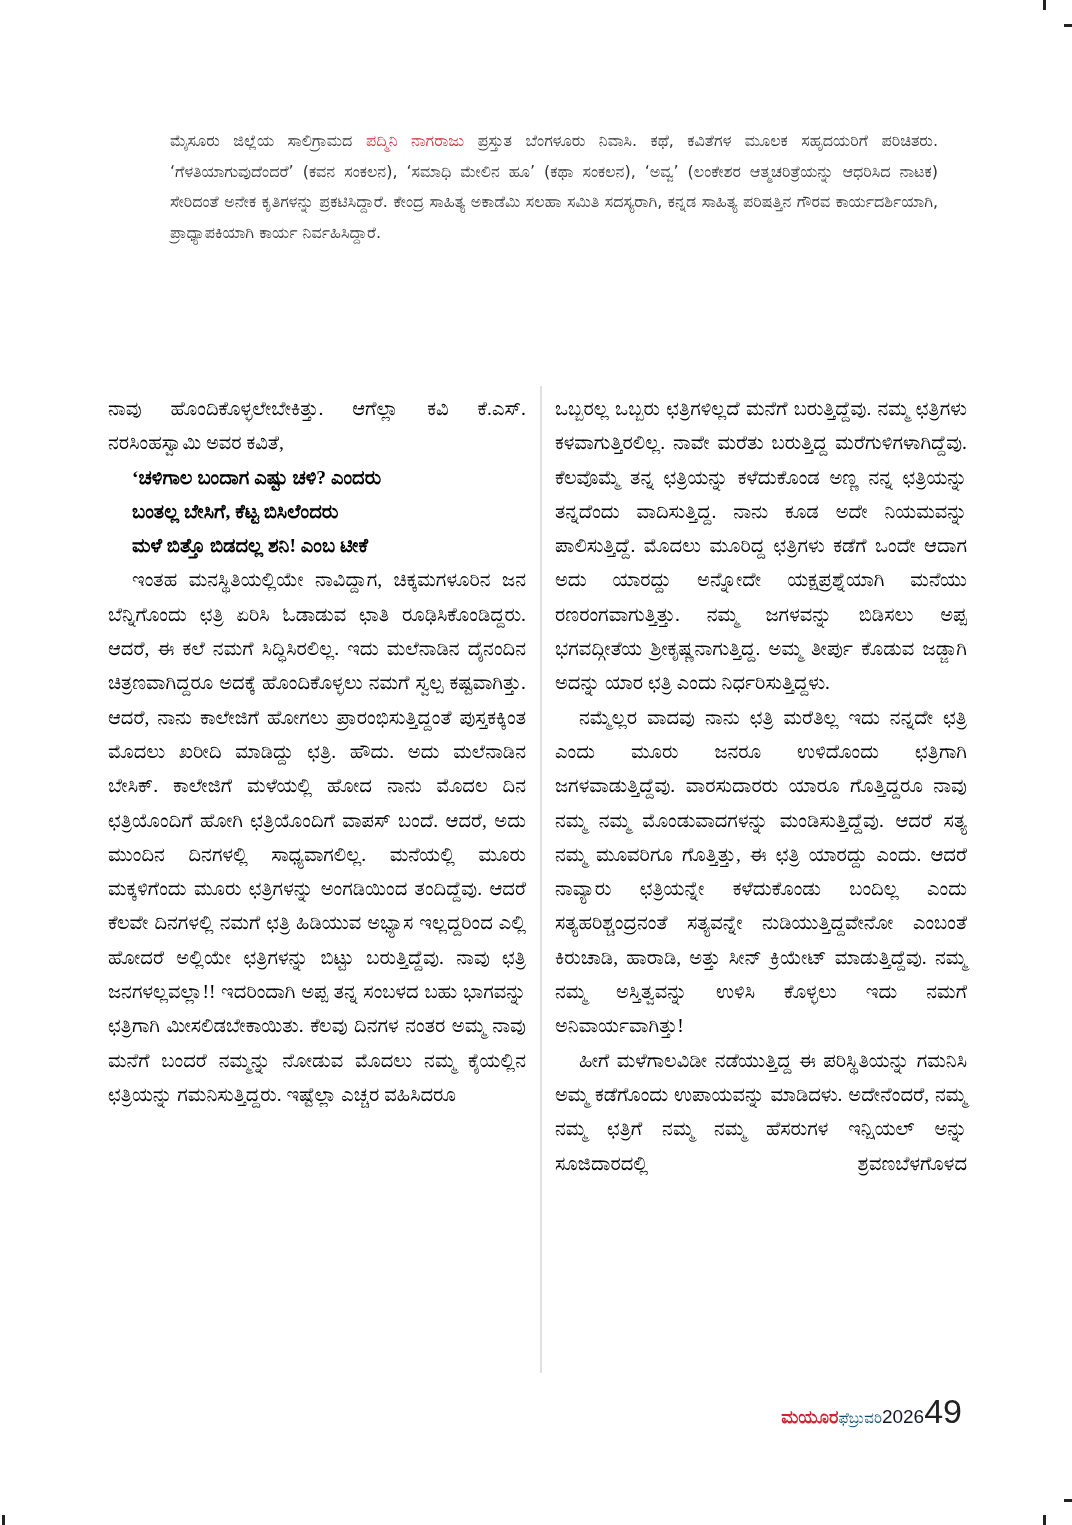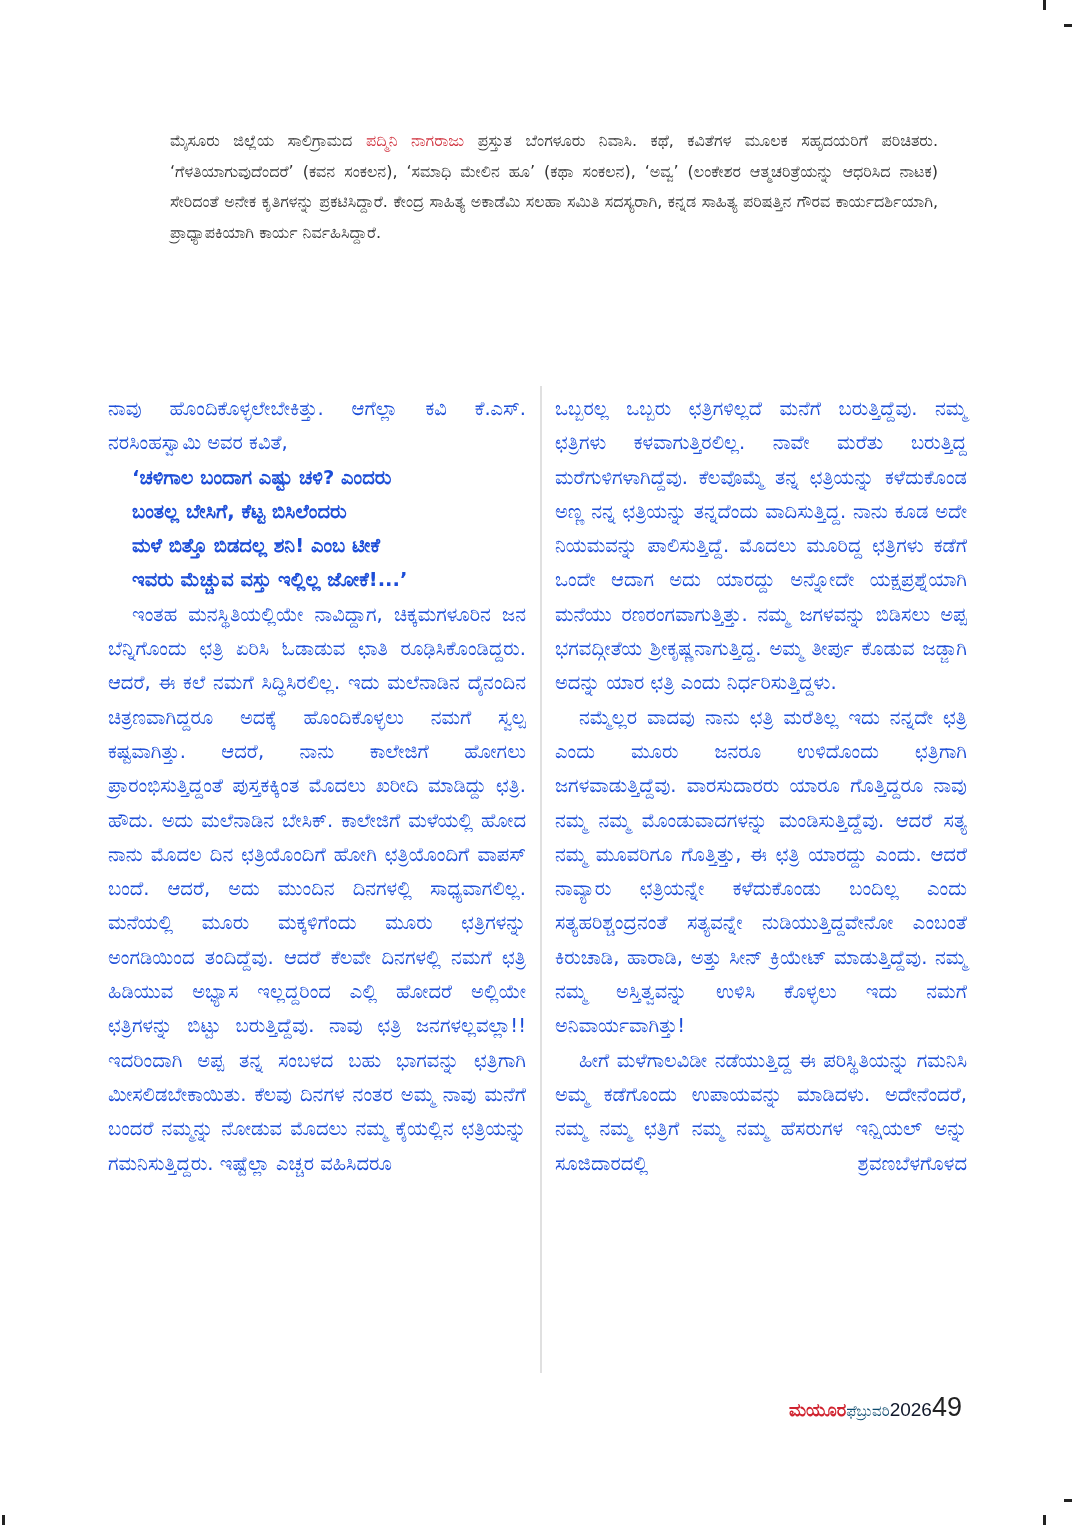--- a/index.html
+++ b/index.html
@@ -9,59 +9,58 @@
   }
   .crop-mark { position: absolute; background: #222; }
   .bio {
     position: absolute; left: 170px; top: 126px; width: 768px;
     font-size: 16px; line-height: 30.5px; color: #333;
     text-align: justify; text-align-last: left;
   }
   .bio .hl { color: #d0323e; }
   .col {
     position: absolute; top: 392px; font-size: 19.5px; line-height: 34.3px;
-    color: #1d4ed8; font-weight: 500;
+    color: #000000; font-weight: 500; font-family: Liberation Serif, serif;
   }
   .col-left { left: 108px; width: 418px; }
   .col-right { left: 555px; width: 412px; }
   .col p { margin: 0; text-align: justify; text-align-last: left; }
   .col p.indent { text-indent: 24px; }
   .col p.justify-last { text-align-last: justify; }
   .poem { padding-left: 24px; font-weight: bold; }
   .poem div { white-space: nowrap; }
   .divider {
     position: absolute; left: 540px; top: 386px; width: 2px; height: 987px;
     background: #e0e0e0;
   }
   .footer {
     position: absolute; right: 110px; top: 1392px; display: flex; align-items: baseline; 
   }
   .footer .brand { color: #d0232f; font-weight: bold; font-size: 18px; font-family: "DejaVu Sans", sans-serif; }
   .footer .month { font-size: 15px; color: #0c4a6e; }
   .footer .year { font-size: 19px; color: #0f172a; font-family: "Liberation Sans", sans-serif; }
-  .footer .page { font-size: 27px; color: #222; font-family: "Liberation Sans", sans-serif; }
+  .footer .page { font-size: 34px; color: #222; font-family: "Liberation Sans", sans-serif; }
 </style>
 </head>
 <body>
 
 <div class="crop-mark" style="left:1043px;top:0;width:3px;height:10px;"></div>
 <div class="crop-mark" style="left:1064px;top:24px;width:8px;height:3px;"></div>
 <div class="crop-mark" style="left:2px;top:1515px;width:3px;height:10px;"></div>
 <div class="crop-mark" style="left:1064px;top:1499px;width:8px;height:3px;"></div>
 <div class="crop-mark" style="left:1043px;top:1515px;width:3px;height:10px;"></div>
 
 <div class="bio"><span>ಮೈಸೂರು ಜಿಲ್ಲೆಯ ಸಾಲಿಗ್ರಾಮದ </span><span class="hl">ಪದ್ಮಿನಿ ನಾಗರಾಜು</span><span> ಪ್ರಸ್ತುತ ಬೆಂಗಳೂರು ನಿವಾಸಿ. ಕಥೆ, ಕವಿತೆಗಳ ಮೂಲಕ ಸಹೃದಯರಿಗೆ ಪರಿಚಿತರು. ‘ಗೆಳತಿಯಾಗುವುದೆಂದರೆ’ (ಕವನ ಸಂಕಲನ), ‘ಸಮಾಧಿ ಮೇಲಿನ ಹೂ’ (ಕಥಾ ಸಂಕಲನ), ‘ಅವ್ವ’ (ಲಂಕೇಶರ ಆತ್ಮಚರಿತ್ರೆಯನ್ನು ಆಧರಿಸಿದ ನಾಟಕ) ಸೇರಿದಂತೆ ಅನೇಕ ಕೃತಿಗಳನ್ನು ಪ್ರಕಟಿಸಿದ್ದಾರೆ. ಕೇಂದ್ರ ಸಾಹಿತ್ಯ ಅಕಾಡೆಮಿ ಸಲಹಾ ಸಮಿತಿ ಸದಸ್ಯರಾಗಿ, ಕನ್ನಡ ಸಾಹಿತ್ಯ ಪರಿಷತ್ತಿನ ಗೌರವ ಕಾರ್ಯದರ್ಶಿಯಾಗಿ, ಪ್ರಾಧ್ಯಾಪಕಿಯಾಗಿ ಕಾರ್ಯ ನಿರ್ವಹಿಸಿದ್ದಾರೆ.</span></div>
 
 <div class="col col-left">
   <p>ನಾವು ಹೊಂದಿಕೊಳ್ಳಲೇಬೇಕಿತ್ತು. ಆಗೆಲ್ಲಾ ಕವಿ ಕೆ.ಎಸ್. ನರಸಿಂಹಸ್ವಾಮಿ ಅವರ ಕವಿತೆ,</p>
   <div class="poem">
     <div>‘ಚಳಿಗಾಲ ಬಂದಾಗ ಎಷ್ಟು ಚಳಿ? ಎಂದರು</div>
     <div>ಬಂತಲ್ಲ ಬೇಸಿಗೆ, ಕೆಟ್ಟ ಬಿಸಿಲೆಂದರು</div>
     <div>ಮಳೆ ಬಿತ್ತೊ ಬಿಡದಲ್ಲ ಶನಿ! ಎಂಬ ಟೀಕೆ</div>
-    <div>ಇವರು ಮೆಚ್ಚುವ ವಸ್ತು ಇಲ್ಲಿಲ್ಲ ಜೋಕೆ!...’</div>
   </div>
   <p class="indent">ಇಂತಹ ಮನಸ್ಥಿತಿಯಲ್ಲಿಯೇ ನಾವಿದ್ದಾಗ, ಚಿಕ್ಕಮಗಳೂರಿನ ಜನ ಬೆನ್ನಿಗೊಂದು ಛತ್ರಿ ಏರಿಸಿ ಓಡಾಡುವ ಛಾತಿ ರೂಢಿಸಿಕೊಂಡಿದ್ದರು. ಆದರೆ, ಈ ಕಲೆ ನಮಗೆ ಸಿದ್ಧಿಸಿರಲಿಲ್ಲ. ಇದು ಮಲೆನಾಡಿನ ದೈನಂದಿನ ಚಿತ್ರಣವಾಗಿದ್ದರೂ ಅದಕ್ಕೆ ಹೊಂದಿಕೊಳ್ಳಲು ನಮಗೆ ಸ್ವಲ್ಪ ಕಷ್ಟವಾಗಿತ್ತು. ಆದರೆ, ನಾನು ಕಾಲೇಜಿಗೆ ಹೋಗಲು ಪ್ರಾರಂಭಿಸುತ್ತಿದ್ದಂತೆ ಪುಸ್ತಕಕ್ಕಿಂತ ಮೊದಲು ಖರೀದಿ ಮಾಡಿದ್ದು ಛತ್ರಿ. ಹೌದು. ಅದು ಮಲೆನಾಡಿನ ಬೇಸಿಕ್. ಕಾಲೇಜಿಗೆ ಮಳೆಯಲ್ಲಿ ಹೋದ ನಾನು ಮೊದಲ ದಿನ ಛತ್ರಿಯೊಂದಿಗೆ ಹೋಗಿ ಛತ್ರಿಯೊಂದಿಗೆ ವಾಪಸ್ ಬಂದೆ. ಆದರೆ, ಅದು ಮುಂದಿನ ದಿನಗಳಲ್ಲಿ ಸಾಧ್ಯವಾಗಲಿಲ್ಲ. ಮನೆಯಲ್ಲಿ ಮೂರು ಮಕ್ಕಳಿಗೆಂದು ಮೂರು ಛತ್ರಿಗಳನ್ನು ಅಂಗಡಿಯಿಂದ ತಂದಿದ್ದೆವು. ಆದರೆ ಕೆಲವೇ ದಿನಗಳಲ್ಲಿ ನಮಗೆ ಛತ್ರಿ ಹಿಡಿಯುವ ಅಭ್ಯಾಸ ಇಲ್ಲದ್ದರಿಂದ ಎಲ್ಲಿ ಹೋದರೆ ಅಲ್ಲಿಯೇ ಛತ್ರಿಗಳನ್ನು ಬಿಟ್ಟು ಬರುತ್ತಿದ್ದೆವು. ನಾವು ಛತ್ರಿ ಜನಗಳಲ್ಲವಲ್ಲಾ!! ಇದರಿಂದಾಗಿ ಅಪ್ಪ ತನ್ನ ಸಂಬಳದ ಬಹು ಭಾಗವನ್ನು ಛತ್ರಿಗಾಗಿ ಮೀಸಲಿಡಬೇಕಾಯಿತು. ಕೆಲವು ದಿನಗಳ ನಂತರ ಅಮ್ಮ ನಾವು ಮನೆಗೆ ಬಂದರೆ ನಮ್ಮನ್ನು ನೋಡುವ ಮೊದಲು ನಮ್ಮ ಕೈಯಲ್ಲಿನ ಛತ್ರಿಯನ್ನು ಗಮನಿಸುತ್ತಿದ್ದರು. ಇಷ್ಟೆಲ್ಲಾ ಎಚ್ಚರ ವಹಿಸಿದರೂ</p>
 </div>
 
 <div class="divider"></div>
 
 <div class="col col-right">
   <p>ಒಬ್ಬರಲ್ಲ ಒಬ್ಬರು ಛತ್ರಿಗಳಿಲ್ಲದೆ ಮನೆಗೆ ಬರುತ್ತಿದ್ದೆವು. ನಮ್ಮ ಛತ್ರಿಗಳು ಕಳವಾಗುತ್ತಿರಲಿಲ್ಲ. ನಾವೇ ಮರೆತು ಬರುತ್ತಿದ್ದ ಮರೆಗುಳಿಗಳಾಗಿದ್ದೆವು. ಕೆಲವೊಮ್ಮೆ ತನ್ನ ಛತ್ರಿಯನ್ನು ಕಳೆದುಕೊಂಡ ಅಣ್ಣ ನನ್ನ ಛತ್ರಿಯನ್ನು ತನ್ನದೆಂದು ವಾದಿಸುತ್ತಿದ್ದ. ನಾನು ಕೂಡ ಅದೇ ನಿಯಮವನ್ನು ಪಾಲಿಸುತ್ತಿದ್ದೆ. ಮೊದಲು ಮೂರಿದ್ದ ಛತ್ರಿಗಳು ಕಡೆಗೆ ಒಂದೇ ಆದಾಗ ಅದು ಯಾರದ್ದು ಅನ್ನೋದೇ ಯಕ್ಷಪ್ರಶ್ನೆಯಾಗಿ ಮನೆಯು ರಣರಂಗವಾಗುತ್ತಿತ್ತು. ನಮ್ಮ ಜಗಳವನ್ನು ಬಿಡಿಸಲು ಅಪ್ಪ ಭಗವದ್ಗೀತೆಯ ಶ್ರೀಕೃಷ್ಣನಾಗುತ್ತಿದ್ದ. ಅಮ್ಮ ತೀರ್ಪು ಕೊಡುವ ಜಡ್ಜಾಗಿ ಅದನ್ನು ಯಾರ ಛತ್ರಿ ಎಂದು ನಿರ್ಧರಿಸುತ್ತಿದ್ದಳು.</p>
   <p class="indent">ನಮ್ಮೆಲ್ಲರ ವಾದವು ನಾನು ಛತ್ರಿ ಮರೆತಿಲ್ಲ ಇದು ನನ್ನದೇ ಛತ್ರಿ ಎಂದು ಮೂರು ಜನರೂ ಉಳಿದೊಂದು ಛತ್ರಿಗಾಗಿ ಜಗಳವಾಡುತ್ತಿದ್ದೆವು. ವಾರಸುದಾರರು ಯಾರೂ ಗೊತ್ತಿದ್ದರೂ ನಾವು ನಮ್ಮ ನಮ್ಮ ಮೊಂಡುವಾದಗಳನ್ನು ಮಂಡಿಸುತ್ತಿದ್ದೆವು. ಆದರೆ ಸತ್ಯ ನಮ್ಮ ಮೂವರಿಗೂ ಗೊತ್ತಿತ್ತು, ಈ ಛತ್ರಿ ಯಾರದ್ದು ಎಂದು. ಆದರೆ ನಾವ್ಯಾರು ಛತ್ರಿಯನ್ನೇ ಕಳೆದುಕೊಂಡು ಬಂದಿಲ್ಲ ಎಂದು ಸತ್ಯಹರಿಶ್ಚಂದ್ರನಂತೆ ಸತ್ಯವನ್ನೇ ನುಡಿಯುತ್ತಿದ್ದವೇನೋ ಎಂಬಂತೆ ಕಿರುಚಾಡಿ, ಹಾರಾಡಿ, ಅತ್ತು ಸೀನ್ ಕ್ರಿಯೇಟ್ ಮಾಡುತ್ತಿದ್ದೆವು. ನಮ್ಮ ನಮ್ಮ ಅಸ್ತಿತ್ವವನ್ನು ಉಳಿಸಿ ಕೊಳ್ಳಲು ಇದು ನಮಗೆ ಅನಿವಾರ್ಯವಾಗಿತ್ತು!</p>
   <p class="indent justify-last">ಹೀಗೆ ಮಳೆಗಾಲವಿಡೀ ನಡೆಯುತ್ತಿದ್ದ ಈ ಪರಿಸ್ಥಿತಿಯನ್ನು ಗಮನಿಸಿ ಅಮ್ಮ ಕಡೆಗೊಂದು ಉಪಾಯವನ್ನು ಮಾಡಿದಳು. ಅದೇನೆಂದರೆ, ನಮ್ಮ ನಮ್ಮ ಛತ್ರಿಗೆ ನಮ್ಮ ನಮ್ಮ ಹೆಸರುಗಳ ಇನ್ಷಿಯಲ್ ಅನ್ನು ಸೂಜಿದಾರದಲ್ಲಿ ಶ್ರವಣಬೆಳಗೊಳದ</p>

